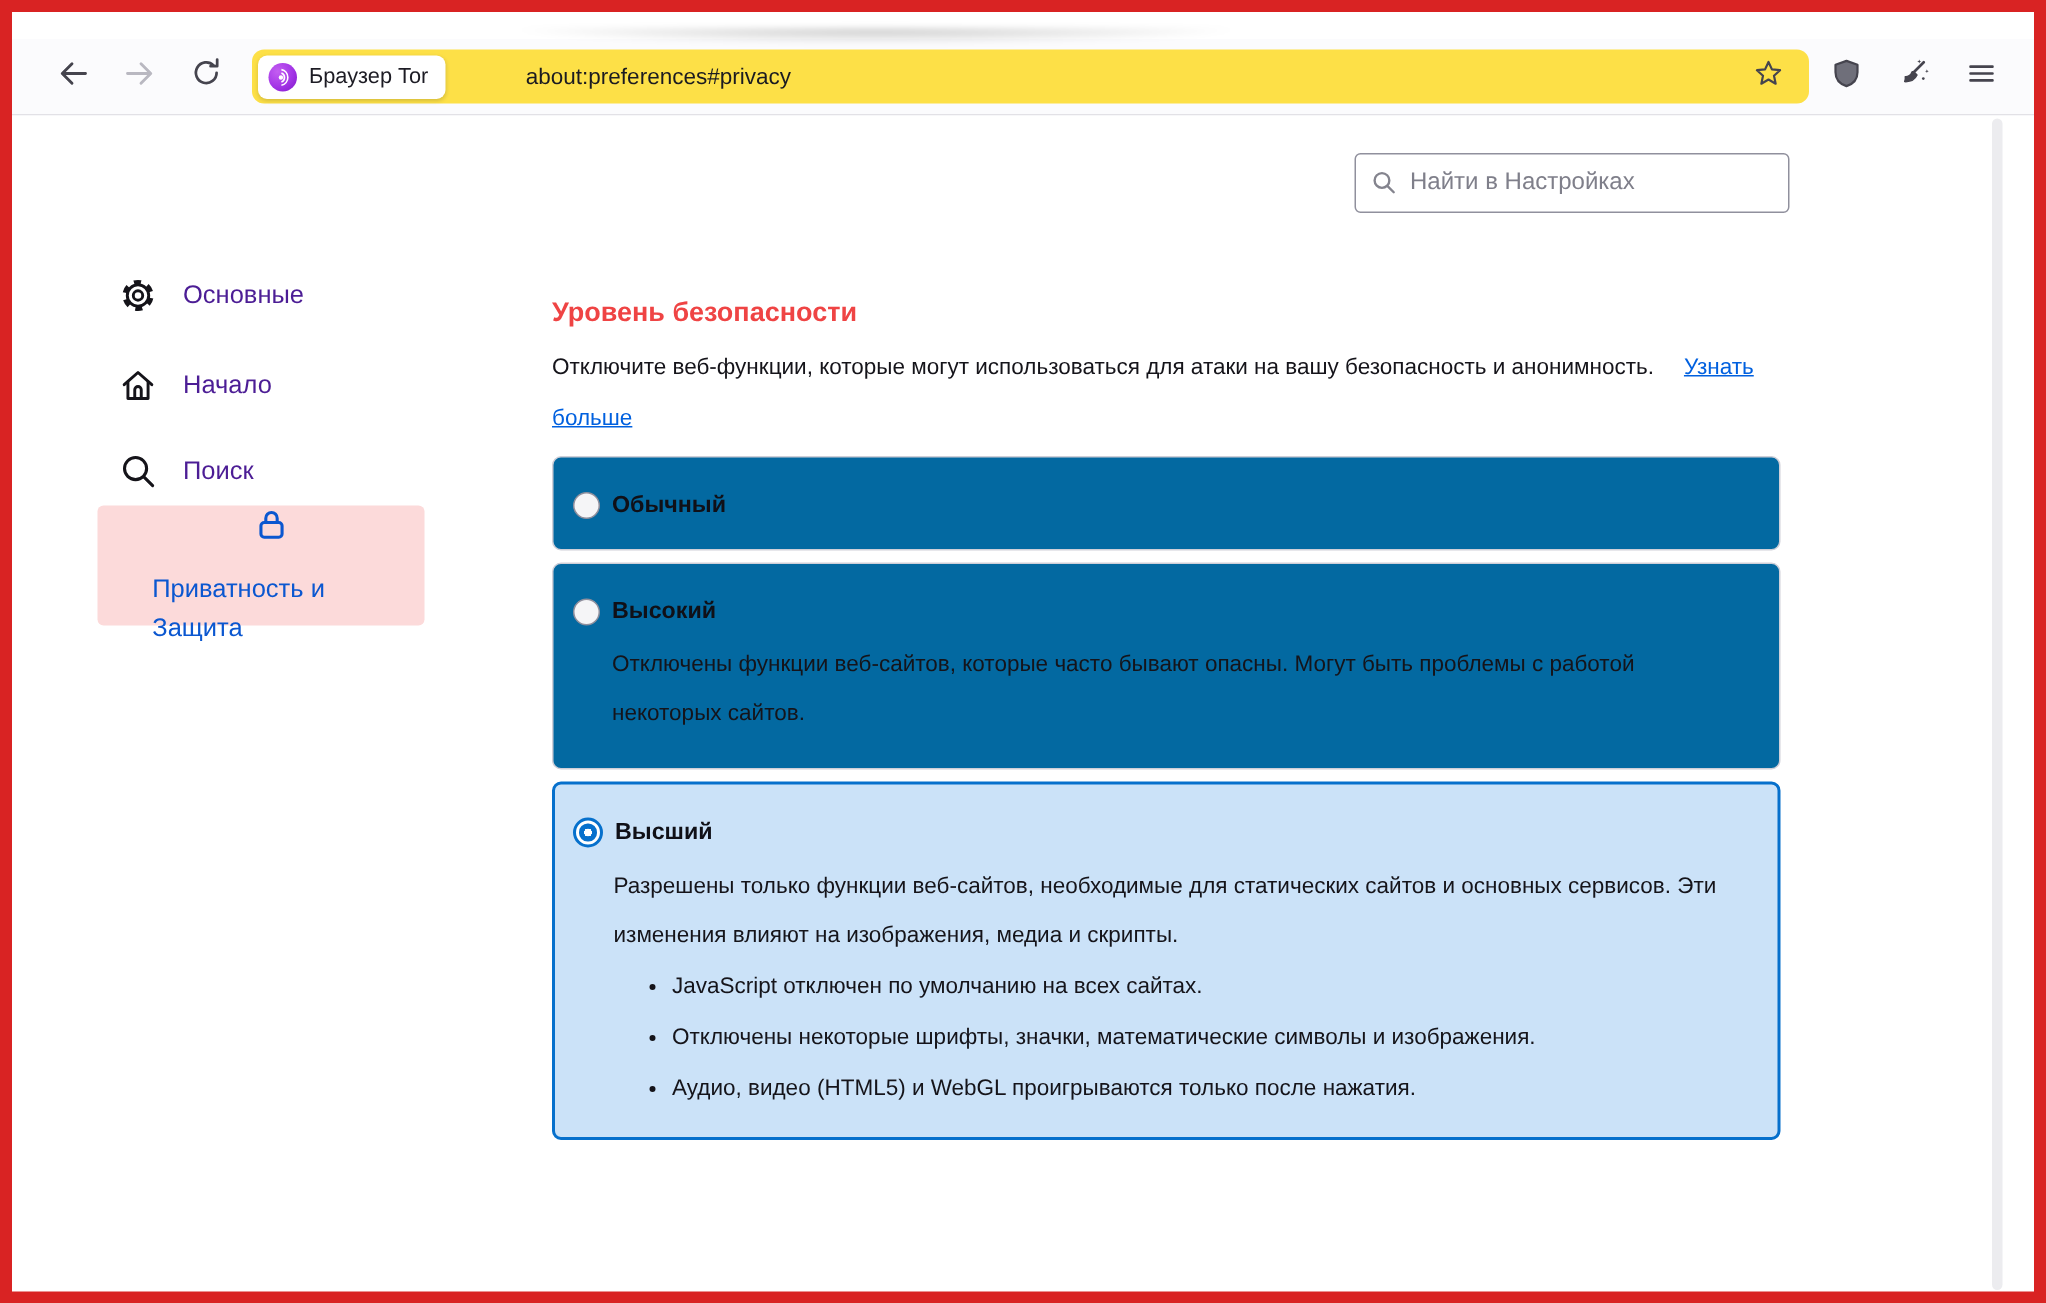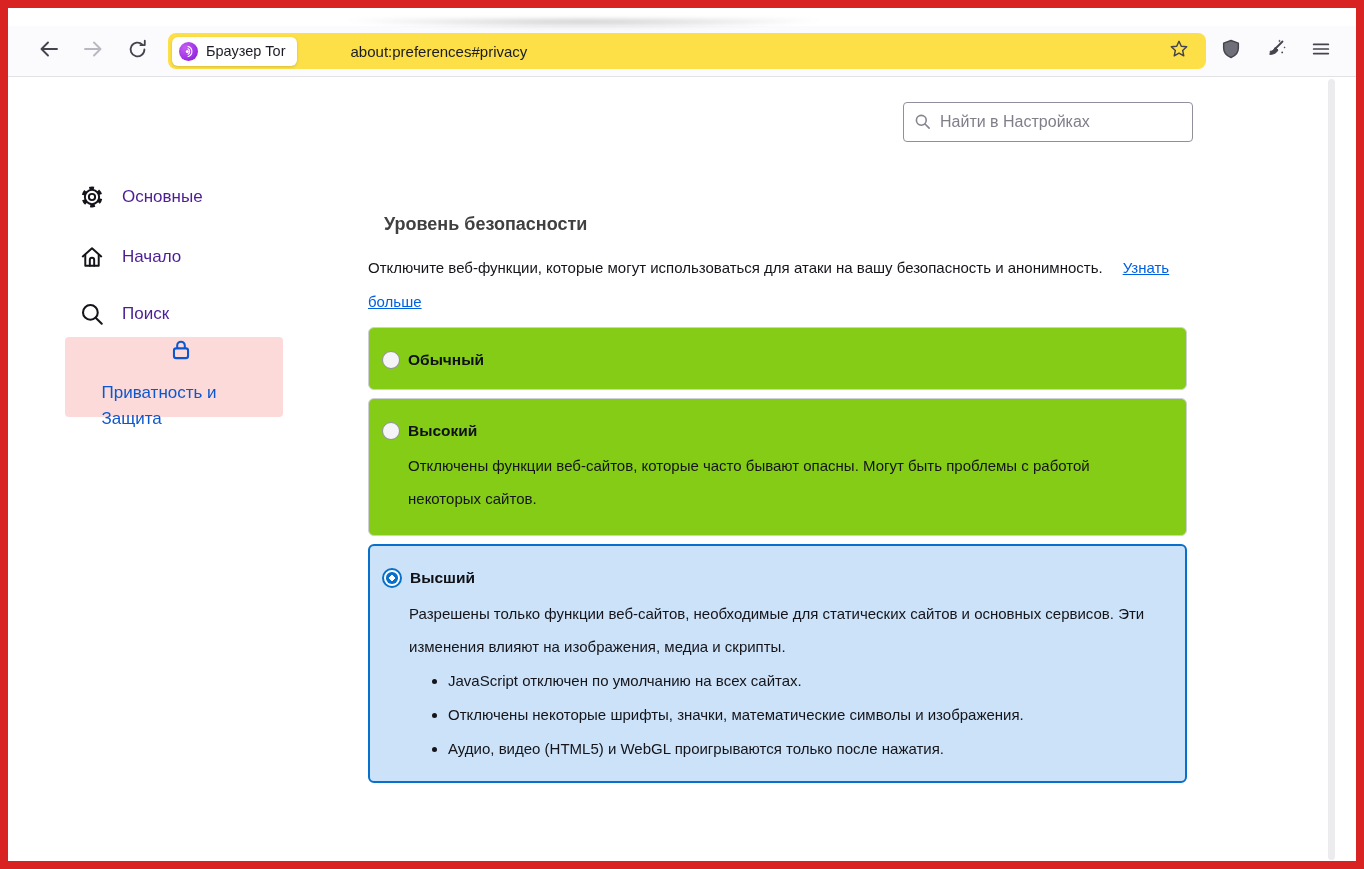--- a/index.html
+++ b/index.html
@@ -77,26 +77,26 @@
   .sb-item .sb-ic { width:27px; display:flex; justify-content:center; color:#15141a; flex:0 0 auto; }
   .sb-item.selected {
     background:var(--selected-item-pink,#fcdada);
     color:var(--accent-blue,#0b57d0); height:80px; align-items:center;flex-direction:column;
   }
   .sb-item.selected .sb-ic { color:var(--accent-blue,#0b57d0); }
   .sb-item.selected .sb-label { width:158px; line-height:26px; }
 
   
   .main { position:absolute; left:360px; top:121px; width:819px; }
-  .main h1 { margin:16px; font-size:18px; font-weight:700; color:#404040; }
+  .main h1 { margin:0; font-size:18px; font-weight:700; color:#ef4444; }
   .lead { margin:9px 0 8px 0; width:806px; font-size:15px; line-height:34px; color:#15141a; }
   .learn-more { color:var(--link-blue,#0060df); text-decoration:underline; margin-left:20px; cursor:pointer; }
 
   .card {
-    border:1px solid #cfcfd8; border-radius:6px; background:#84cc16;
+    border:1px solid #cfcfd8; border-radius:6px; background:#0369a1;
     padding:23px 20px 20px 13px; margin-bottom:8px; width:819px;
   }
   .card.selected {
     background:var(--selected-card-bg,#cbe2f8);
     border:2px solid var(--selected-card-border,#0670cc);
     padding:22px 19px 15px 12px;
   }
   .card-head { display:flex; align-items:center; gap:8px; }
   .card-title { font-size:15.5px; font-weight:700; color:#101017; }
   .radio {

